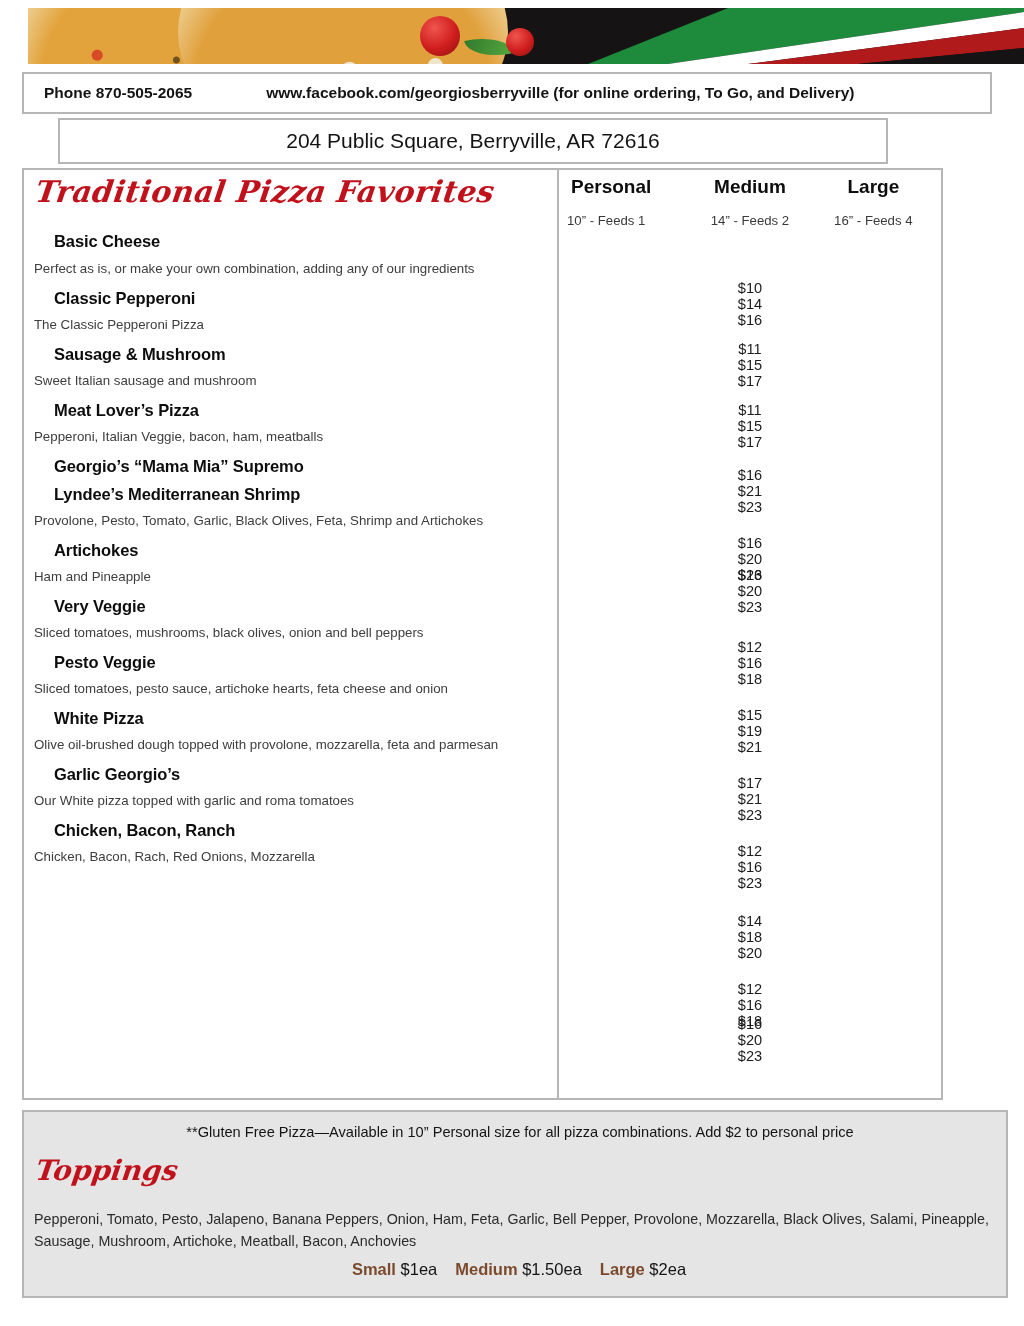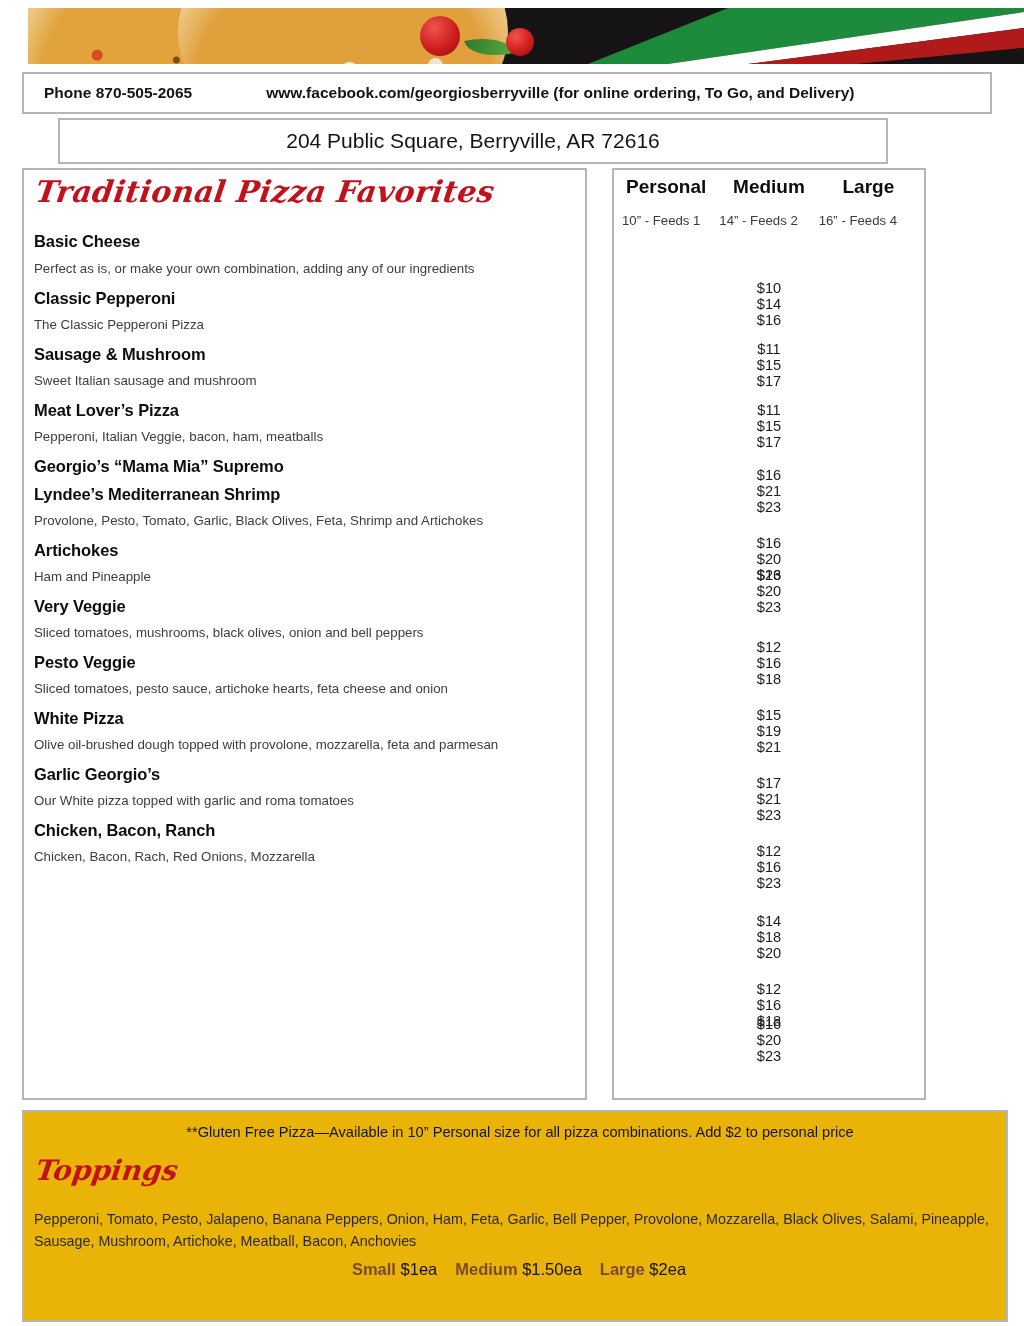--- a/index.html
+++ b/index.html
@@ -111,21 +111,21 @@
     white-space: nowrap;
   }
 
   
   .panel {
     position: absolute;
     background: #fff;
     border: 2px solid #b6b6b6;
   }
   .panel-items { left: 22px; top: 168px; width: 565px; height: 932px; }
-  .panel-prices { left: 612px; top: 168px; width: 314px; height: 932px; }
+  .panel-prices { left: 557px; top: 168px; width: 386px; height: 932px; }
 
   .script-title {
     position: absolute;
     left: 12px; top: 4px;
     font-family: "DejaVu Serif", serif;
     font-style: italic;
     font-weight: bold;
     font-size: 30px;
     color: #c1121c;
     letter-spacing: 0.4px;
@@ -137,20 +137,21 @@
     position: absolute;
     left: 10px; top: 62px; right: 4px;
   }
   .item-name {
     font-size: 16.5px;
     font-weight: bold;
     color: #0d0d0d;
     letter-spacing: -0.1px;
     margin-bottom: 9px;
     white-space: nowrap;
+    margin-left: 20px;
   }
   .item-desc {
     font-size: 13.3px;
     color: #3d3d3d;
     margin-bottom: 13px;
     white-space: nowrap;
   }
   .item-row:first-child .item-name { margin-bottom: 10px; }
 
   
@@ -167,42 +168,42 @@
   .ph-title {
     font-size: 19px;
     font-weight: bold;
     color: #0d0d0d;
     text-align: center;
     padding-top: 6px;
   }
   .ph-sub {
     font-size: 13.2px;
     color: #3a3a3a;
-    text-align: left;
+    text-align: center;
     padding-top: 15px;
   }
 
   .price-rows {
     position: absolute;
     left: 0; right: 0; top: 92px;
   }
   .price-row {
     display: grid;
     grid-template-columns: 1fr;
     font-size: 14.6px;
     color: #1b1b1b;
   }
   .price-cell { text-align: center; }
 
   
   .panel-bottom {
     position: absolute;
     left: 22px; top: 1110px;
-    width: 986px; height: 212px;
-    background: #eab308;
+    width: 986px; height: 188px;
+    background: #e5e5e5;
     border: 2px solid #b6b6b6;
   }
   .gluten-note {
     position: absolute;
     left: 0; right: 0; top: 12px;
     text-align: center;
     font-size: 14.6px;
     color: #141414;
     padding-left: 10px;
   }

